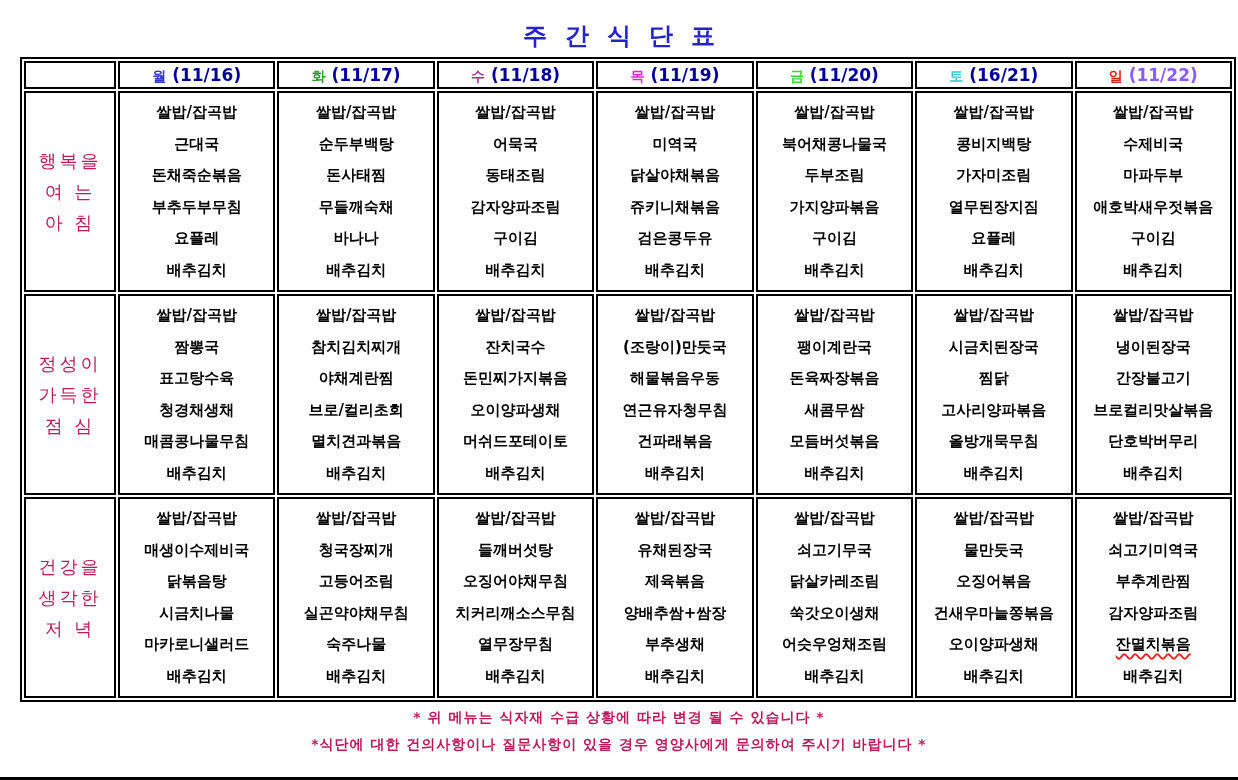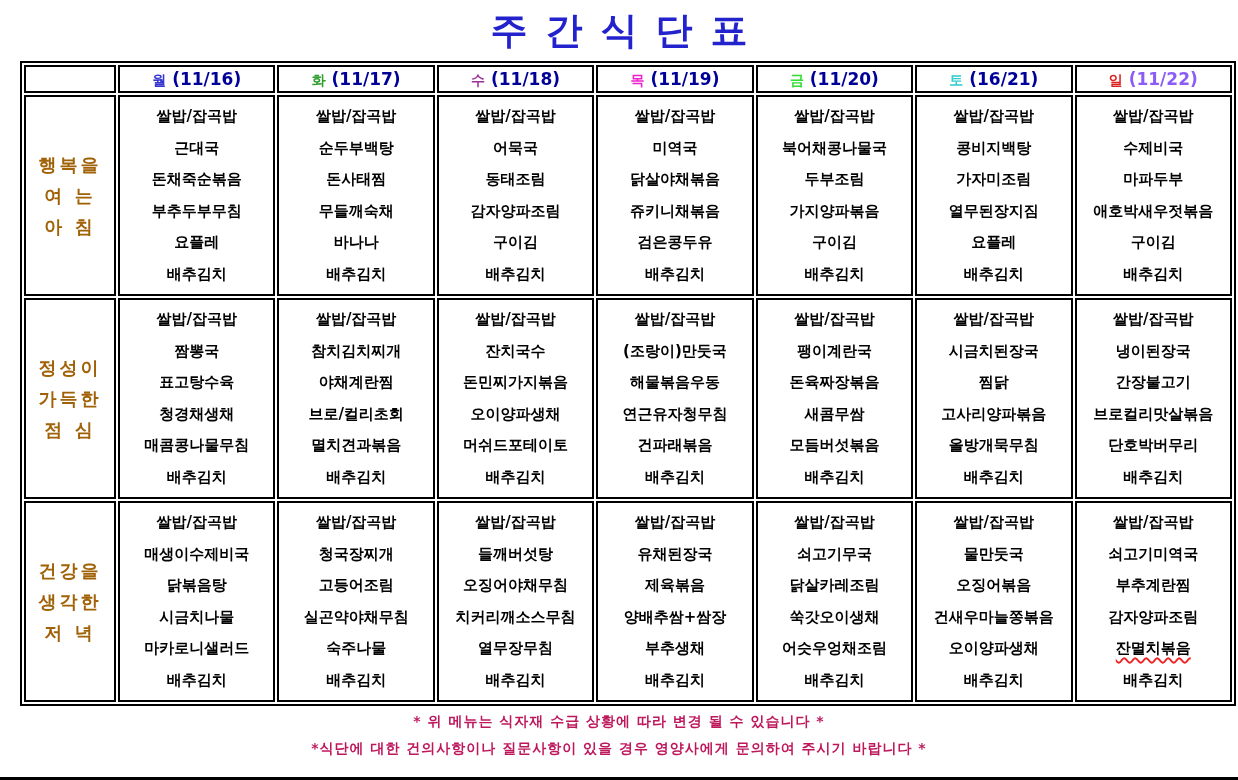--- a/index.html
+++ b/index.html
@@ -1,43 +1,43 @@
 <!DOCTYPE html>
 <html><head>
 <meta charset="utf-8">
 <style>
   * { margin:0; padding:0; box-sizing:border-box; }
   html,body { background:#ffffff; }
   body { font-family:"DejaVu Sans","Liberation Sans",sans-serif; }
   .page { position:relative; width:1238px; height:780px; background:#fff; overflow:hidden; }
 
   .title {
-    text-align:center; padding-top:6px;
-    font-size:37px; font-weight:bold; color:#2323cd;
+    text-align:center; padding-top:20px;
+    font-size:24px; font-weight:bold; color:#2323cd;
     letter-spacing:18px; text-indent:18px;
   }
 
   table.menu {
     border-collapse:separate; border-spacing:2px;
     table-layout:fixed; width:1216px; margin:5px 0 0 20px;
     border:2px solid #000; background:#fff;
   }
   th, td { border:2px solid #000; background:#fff; vertical-align:middle; }
 
   .corner-cell { height:28px; }
 
   .day-cell {
     height:16px; text-align:center; white-space:nowrap;
     font-size:17px; font-weight:bold; color:#000099;
   }
   .day-char { font-size:14px; font-weight:bold; }
   .day-date { font-size:17px; font-weight:bold; }
 
   .label-cell {
-    text-align:center; color:#a16207; font-weight:bold; font-size:18px;
+    text-align:center; color:#be185d; font-weight:normal; font-size:18px;
   }
   .label-line { margin:7px 0; letter-spacing:3px; white-space:nowrap; }
 
   .menu-cell { height:200px; padding:4px 1px; }
   .menu-item {
     text-align:center; font-size:15px; font-weight:bold; color:#000;
     line-height:31.5px; white-space:nowrap; overflow:hidden;
   }
   .squiggle {
     text-decoration: underline wavy #f02222 2px;

